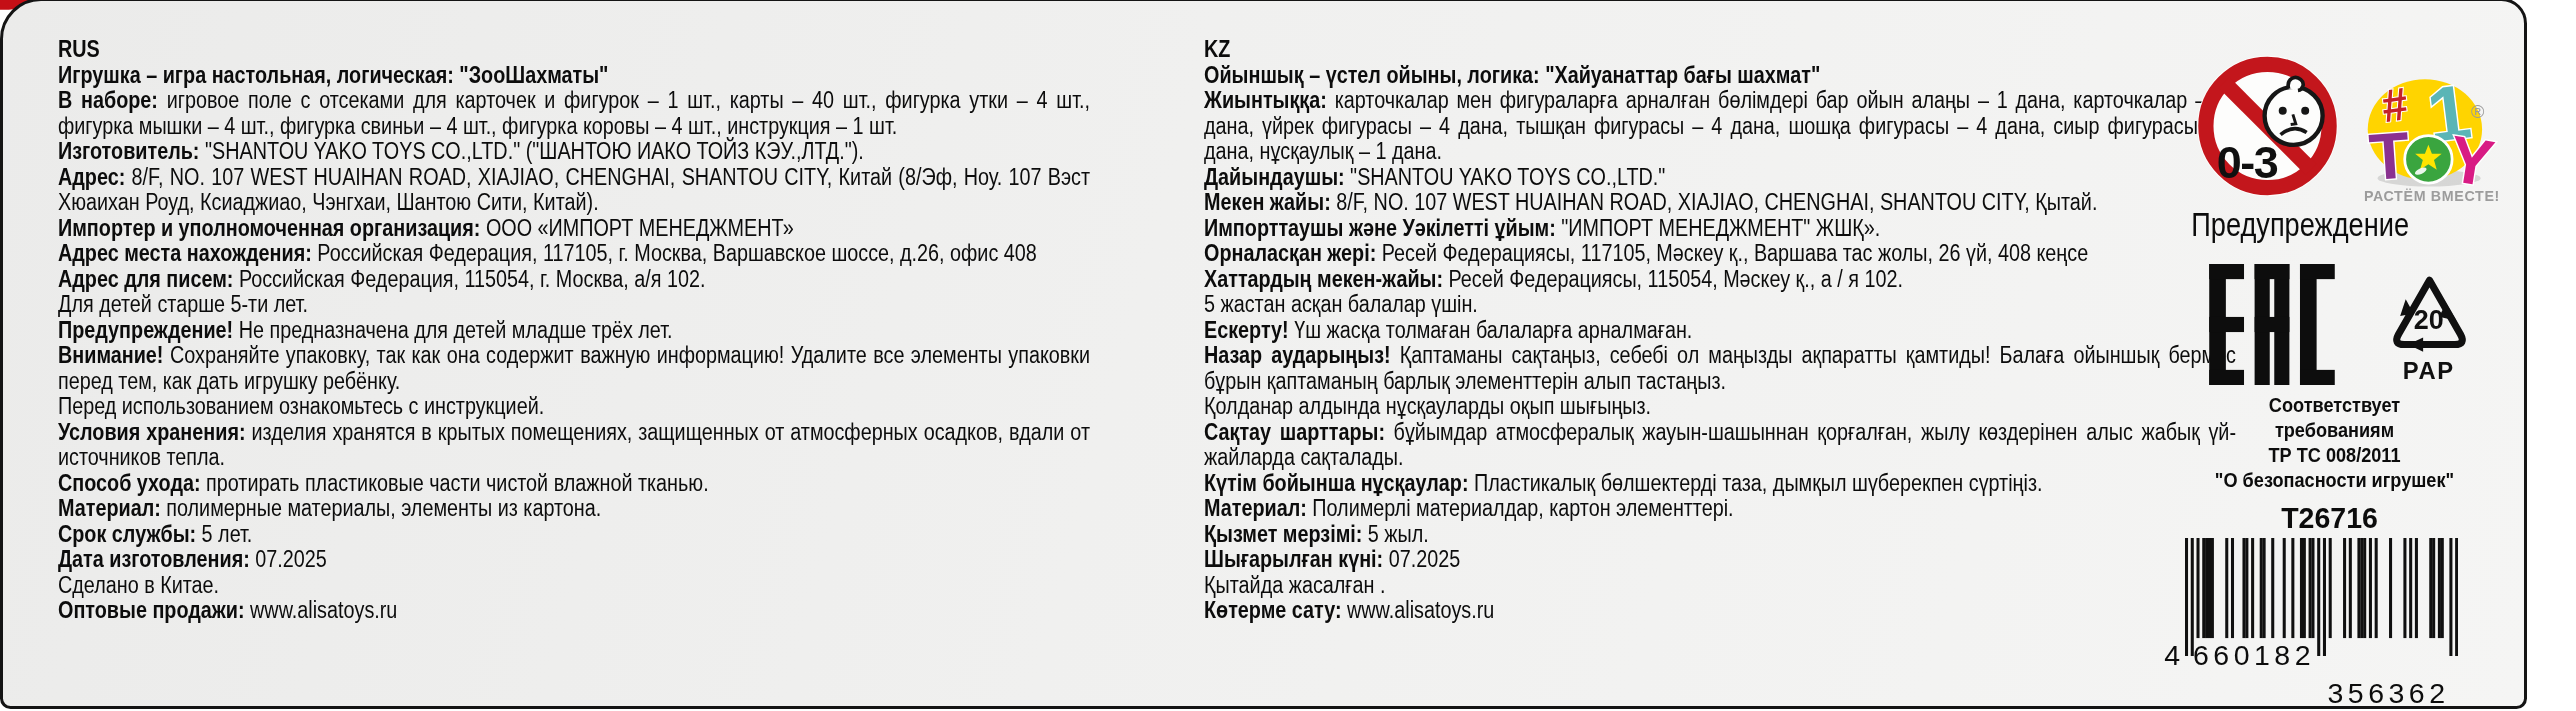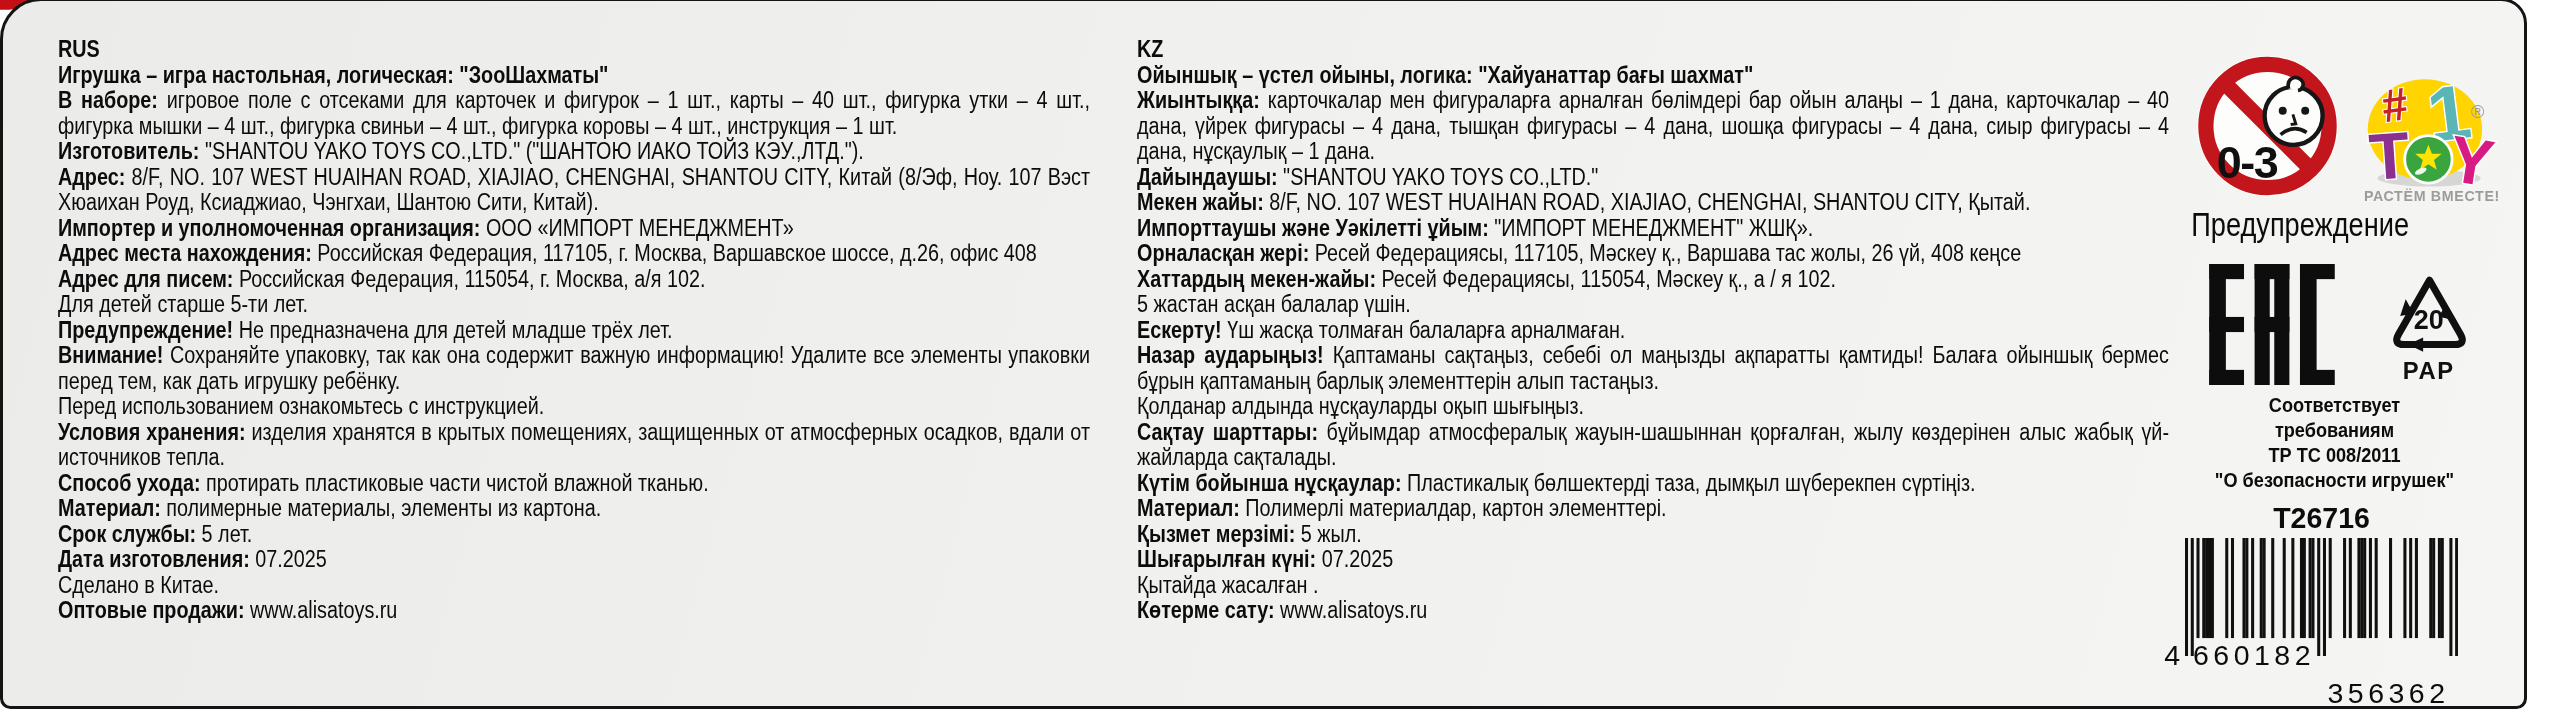--- a/index.html
+++ b/index.html
@@ -14,21 +14,21 @@
   .col-inner{width:1200px;transform:scaleX(0.86);transform-origin:0 0;}
   .para{margin:0;font-size:23px;line-height:25.5px;color:#0c0c0c;text-align:justify;}
   .para b{font-weight:bold;}
   .rightbox{position:absolute;z-index:2;}
   .caption{left:2171px;top:205px;width:202px;text-align:center;font-size:34px;color:#0c0c0c;
     transform:scaleX(0.80);transform-origin:50% 50%;white-space:nowrap;}
   .tagline{left:2357px;top:187px;width:150px;text-align:center;font-size:15px;font-weight:bold;
     color:#9c9c9c;letter-spacing:0.7px;transform:scaleX(0.95);transform-origin:50% 50%;white-space:nowrap;}
   .compliance{left:2198px;top:393px;width:273px;text-align:center;font-size:19.5px;font-weight:bold;
     line-height:25px;color:#0c0c0c;transform:scaleX(0.93);transform-origin:50% 50%;}
-  .barcode{left:2185px;top:501px;width:273px;height:180px;}
+  .barcode{left:2185px;top:501px;width:273px;height:180px;padding-left:16px;}
   .sku{position:absolute;top:0;left:0;width:100%;text-align:center;font-size:30px;font-weight:bold;
     color:#0c0c0c;transform:scaleX(0.95);}
   .bars{position:absolute;top:37px;left:0;width:273px;height:118px;}
   .bars rect{fill:#101010;}
   .bc-digit{position:absolute;top:138px;font-size:28.5px;color:#0c0c0c;text-align:center;}
   .bc-first{left:-24px;width:22.5px;}
   .bc-left{left:7.5px;width:123px;letter-spacing:4.5px;}
   .bc-right{left:142px;width:123px;letter-spacing:4.5px;margin-top:38px;}
   svg text{font-family:"Liberation Sans","DejaVu Sans",sans-serif;}
 </style>
@@ -76,21 +76,21 @@
         <p class="para"><b>Срок службы:</b><span> 5 лет.</span></p>
 
         <p class="para"><b>Дата изготовления:</b><span> 07.2025</span></p>
 
         <p class="para"><b></b><span>Сделано в Китае.</span></p>
 
         <p class="para"><b>Оптовые продажи:</b><span> www.alisatoys.ru</span></p>
       </div>
   </div>
 
-  <div class="col" style="left:1137px">
+  <div class="col" style="left:1204px">
     <div class="col-inner">
 
         <p class="para"><b>KZ</b><span></span></p>
 
         <p class="para"><b>Ойыншық – үстел ойыны, логика: "Хайуанаттар бағы шахмат"</b><span></span></p>
 
         <p class="para"><b>Жиынтыққа:</b><span> карточкалар мен фигураларға арналған бөлімдері бар ойын алаңы – 1 дана, карточкалар – 40 дана, үйрек фигурасы – 4 дана, тышқан фигурасы – 4 дана, шошқа фигурасы – 4 дана, сиыр фигурасы – 4 дана, нұсқаулық – 1 дана.</span></p>
 
         <p class="para"><b>Дайындаушы:</b><span> "SHANTOU YAKO TOYS CO.,LTD."</span></p>
 

